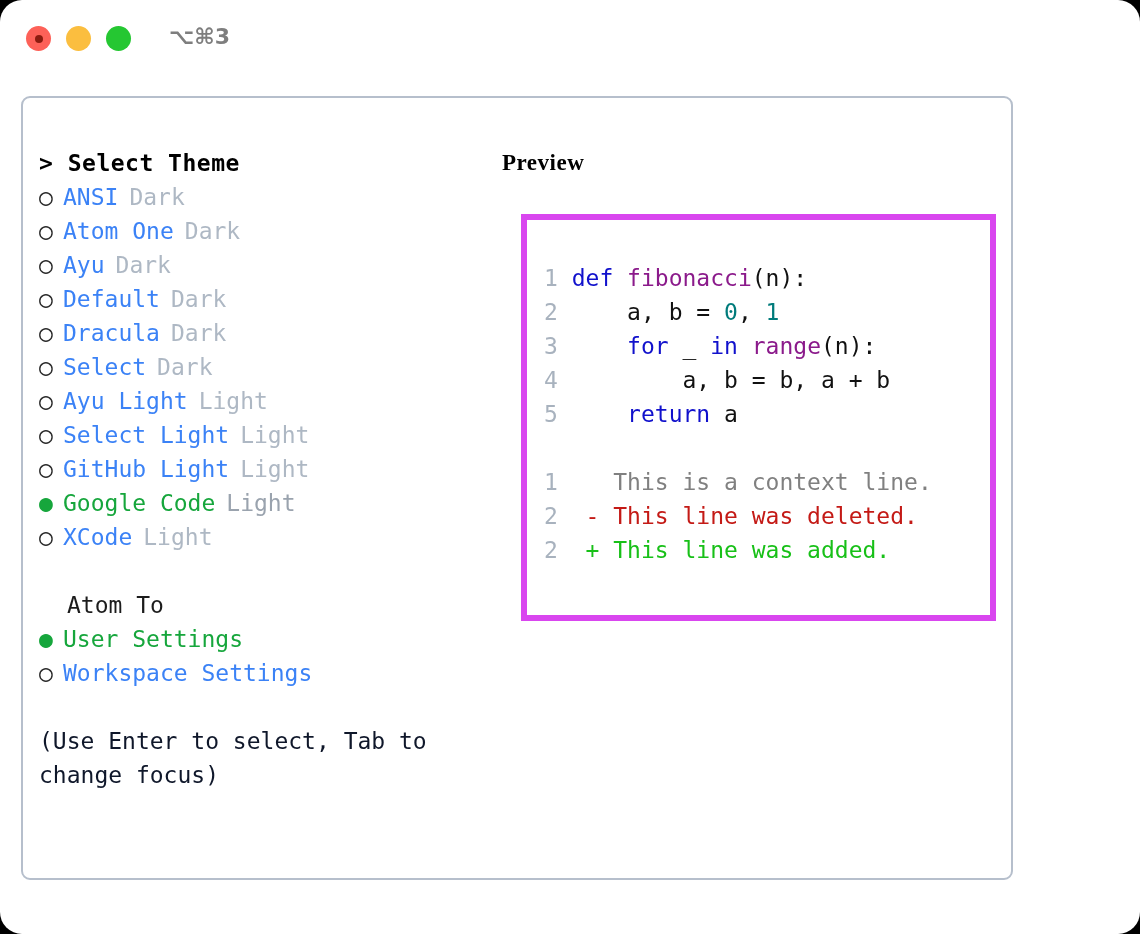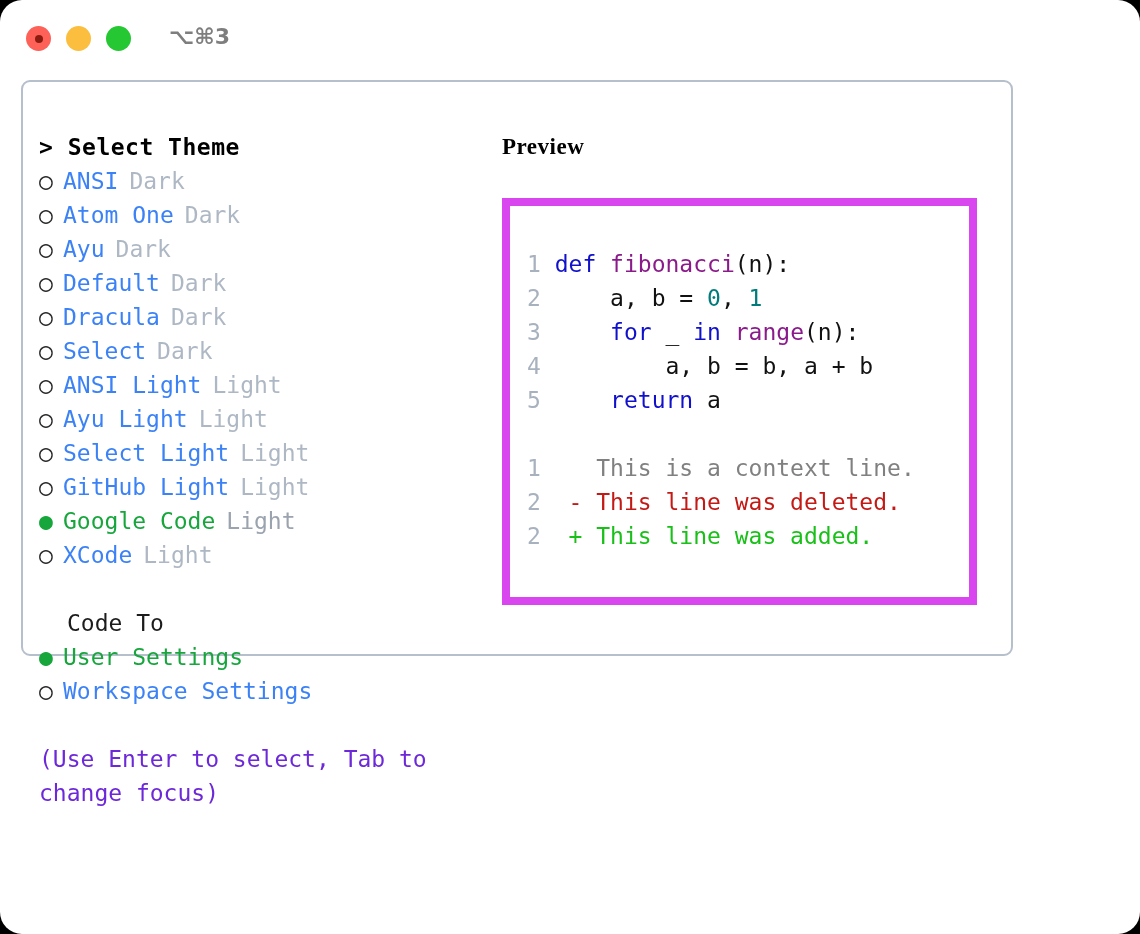--- a/index.html
+++ b/index.html
@@ -68,23 +68,23 @@
     font-weight: bold;
     color: #7e7e7e;
     letter-spacing: 0px;
     font-family: "DejaVu Sans", "Liberation Sans", sans-serif;
   }
 
   
   .panel {
     position: absolute;
     left: 21px;
-    top: 80px;
+    top: 96px;
     width: 992px;
-    height: 576px;
+    height: 784px;
     border: 2px solid #b6bfcc;
     border-radius: 9px;
     box-sizing: border-box;
     background: #ffffff;
   }
 
   .columns {
     position: absolute;
     left: 0; top: 0;
     width: 100%;
@@ -133,21 +133,21 @@
     font-size: 23px;
     color: #1c1c1c;
     padding-left: 28px;
     white-space: nowrap;
   }
 
   .hint {
     margin-top: 34px;
     font-size: 23px;
     line-height: 34px;
-    color: #6d28d9;
+    color: #0f172a;
     width: 400px;
     white-space: pre-wrap;
   }
 
   
   .right-col {
     position: absolute;
     left: 479px;
     top: 48px;
     width: 490px;
@@ -157,24 +157,25 @@
     font-weight: bold;
     color: #000000;
     line-height: 34px;
     letter-spacing: 0.5px;
     font-family: Liberation Serif, serif;
   }
   .preview-box {
     margin-top: 34px;
     width: 475px;
     height: 407px;
-    border: 8px solid #d946ef;
+    border: 6px solid #d946ef;
     box-sizing: border-box;
     background: #ffffff;
     position: relative;
+    margin-left: 19px;
   }
   .code {
     position: absolute;
     left: 17px;
     top: 41px;
     font-size: 23px;
     line-height: 34px;
     white-space: pre;
   }
   .ln {
@@ -208,31 +209,30 @@
 
       <div class="left-col">
         <div class="row header">&gt; Select Theme</div>
         <div id="theme-list">
             <div class="row"><span class="bullet empty">○</span><span class="name">ANSI</span><span class="cat">Dark</span></div>
             <div class="row"><span class="bullet empty">○</span><span class="name">Atom One</span><span class="cat">Dark</span></div>
             <div class="row"><span class="bullet empty">○</span><span class="name">Ayu</span><span class="cat">Dark</span></div>
             <div class="row"><span class="bullet empty">○</span><span class="name">Default</span><span class="cat">Dark</span></div>
             <div class="row"><span class="bullet empty">○</span><span class="name">Dracula</span><span class="cat">Dark</span></div>
             <div class="row"><span class="bullet empty">○</span><span class="name">Select</span><span class="cat">Dark</span></div>
-            <div class="row"><span class="bullet empty">○</span><span class="name">ANSI Light</span><span class="cat">Light</span></div>
             <div class="row"><span class="bullet empty">○</span><span class="name">Ayu Light</span><span class="cat">Light</span></div>
             <div class="row"><span class="bullet empty">○</span><span class="name">Select Light</span><span class="cat">Light</span></div>
             <div class="row"><span class="bullet empty">○</span><span class="name">GitHub Light</span><span class="cat">Light</span></div>
             <div class="row"><span class="bullet filled">●</span><span class="name selected">Google Code</span><span class="cat selected">Light</span></div>
             <div class="row"><span class="bullet empty">○</span><span class="name">XCode</span><span class="cat">Light</span></div>
           </div>
 
         <div class="gap-small"></div>
 
-        <div class="section-label">Code To</div>
+        <div class="section-label">Atom To</div>
         <div id="apply-list">
             <div class="row"><span class="bullet filled">●</span><span class="name selected">User Settings</span></div>
             <div class="row"><span class="bullet empty">○</span><span class="name">Workspace Settings</span></div>
           </div>
 
         <div class="hint">(Use Enter to select, Tab to
 change focus)</div>
       </div>
 
       <div class="right-col">

